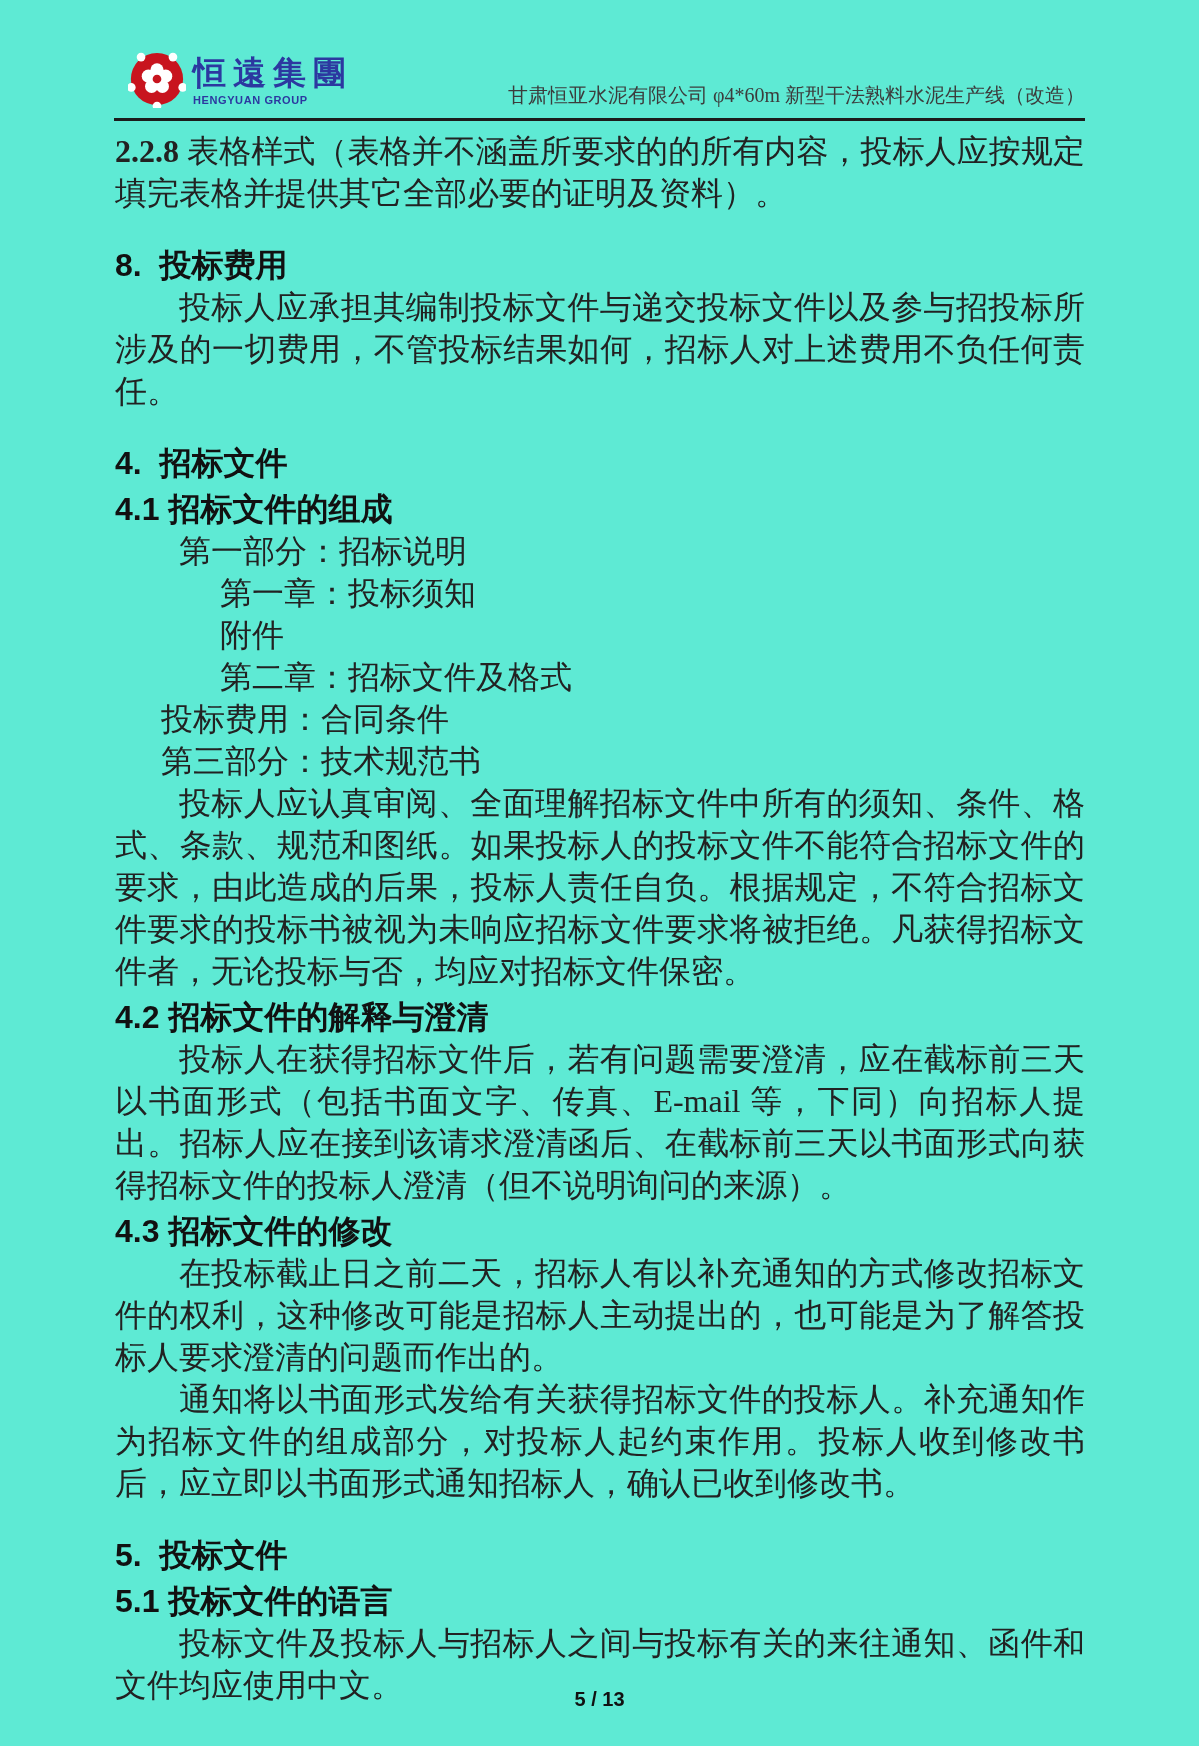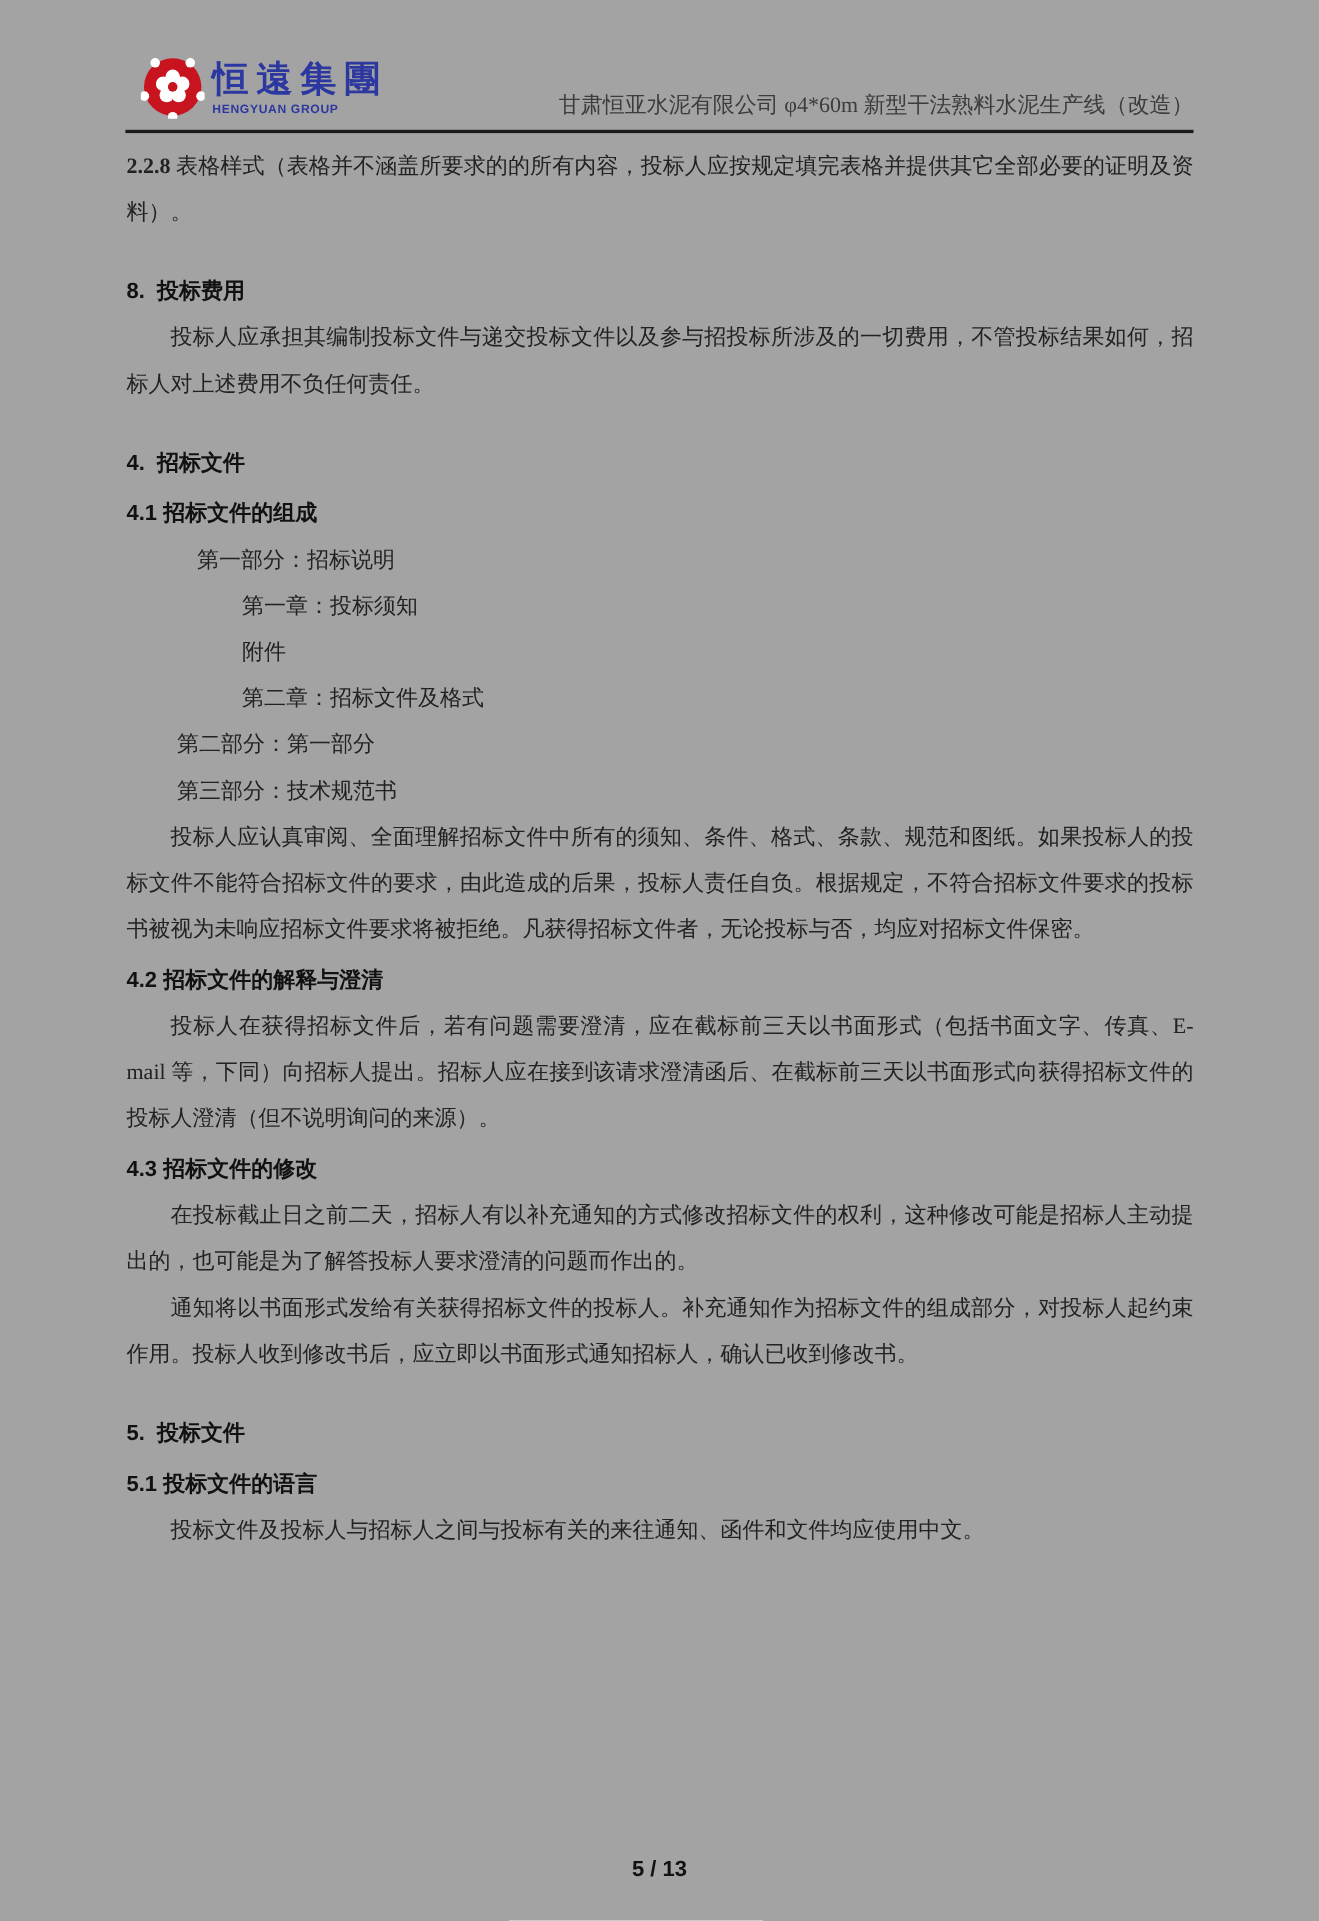--- a/index.html
+++ b/index.html
@@ -1,21 +1,21 @@
 <!DOCTYPE html>
 <html><head>
   <meta charset="utf-8">
   <style>
     html, body { margin: 0; padding: 0; background: #e8e8e8; }
     .page {
       position: relative;
       width: 1199px;
       height: 1746px;
       margin: 0 auto;
-      background: #a3a3a3;
+      background: #5eead4;
       overflow: hidden;
       font-family: "Liberation Serif", "DejaVu Serif", serif;
       color: #222222;
     }
 
     
     .logo {
       position: absolute;
       left: 128px;
       top: 50px;
@@ -57,21 +57,21 @@
       height: 3px;
       background: #1c1c1c;
     }
 
     
     .content {
       position: absolute;
       left: 115px;
       top: 130px;
       width: 970px;
-      font-size: 20px;
+      font-size: 32px;
       line-height: 42px;
       text-align: justify;
     }
     .content p { margin: 0; }
     .indent { text-indent: 2em; }
     .num-bold { font-weight: bold; font-family: "Liberation Serif", serif; }
     .h-top, .h-sub {
       font-family: "Liberation Sans", sans-serif;
       font-weight: bold;
       color: #111111;
@@ -137,21 +137,21 @@
     <p class="h-top">8.  投标费用</p>
     <p class="indent">投标人应承担其编制投标文件与递交投标文件以及参与招投标所涉及的一切费用，不管投标结果如何，招标人对上述费用不负任何责任。</p>
 
     <p class="h-top">4.  招标文件</p>
     <p class="h-sub">4.1 招标文件的组成</p>
 
     <p class="toc-line toc-l1">第一部分：招标说明</p>
     <p class="toc-line toc-l2">第一章：投标须知</p>
     <p class="toc-line toc-l2">附件</p>
     <p class="toc-line toc-l2">第二章：招标文件及格式</p>
-    <p class="toc-line toc-l0">第二部分：第一部分</p>
+    <p class="toc-line toc-l0">投标费用：合同条件</p>
     <p class="toc-line toc-l0">第三部分：技术规范书</p>
 
     <p class="indent">投标人应认真审阅、全面理解招标文件中所有的须知、条件、格式、条款、规范和图纸。如果投标人的投标文件不能符合招标文件的要求，由此造成的后果，投标人责任自负。根据规定，不符合招标文件要求的投标书被视为未响应招标文件要求将被拒绝。凡获得招标文件者，无论投标与否，均应对招标文件保密。</p>
 
     <p class="h-sub">4.2 招标文件的解释与澄清</p>
     <p class="indent">投标人在获得招标文件后，若有问题需要澄清，应在截标前三天以书面形式（包括书面文字、传真、E-mail 等，下同）向招标人提出。招标人应在接到该请求澄清函后、在截标前三天以书面形式向获得招标文件的投标人澄清（但不说明询问的来源）。</p>
 
     <p class="h-sub">4.3 招标文件的修改</p>
     <p class="indent">在投标截止日之前二天，招标人有以补充通知的方式修改招标文件的权利，这种修改可能是招标人主动提出的，也可能是为了解答投标人要求澄清的问题而作出的。</p>
     <p class="indent">通知将以书面形式发给有关获得招标文件的投标人。补充通知作为招标文件的组成部分，对投标人起约束作用。投标人收到修改书后，应立即以书面形式通知招标人，确认已收到修改书。</p>

